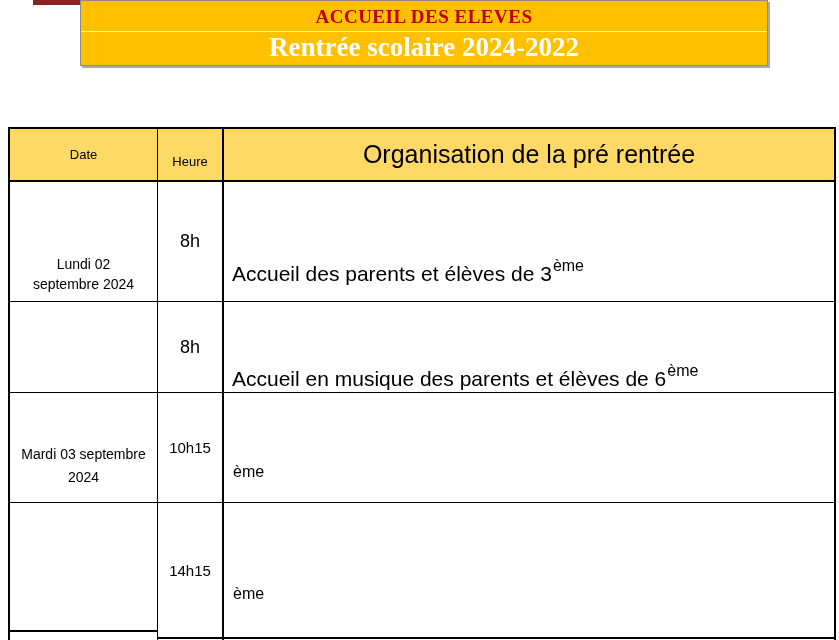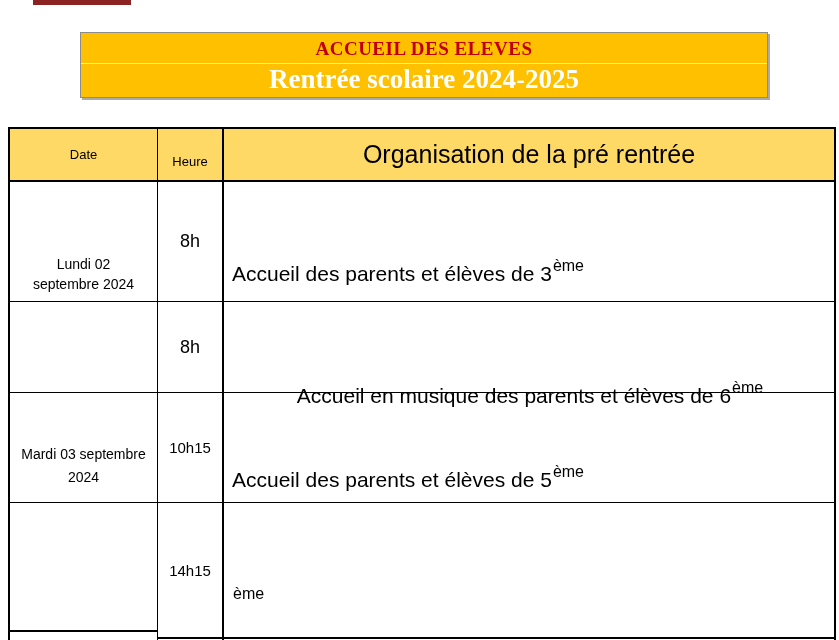--- a/index.html
+++ b/index.html
@@ -14,21 +14,21 @@
   .abs { position: absolute; }
 
   
   .top-bar {
     left: 33px; top: 0; width: 98px; height: 5px;
     background: var(--top-bar, #8B2323);
   }
 
   
   .banner {
-    left: 80px; top: 32px; width: 686px; height: 64px;
+    left: 80px; top: 0; width: 686px; height: 64px;
     background: var(--banner-bg, #FFC000);
     border: 1px solid #8c8c8c;
     box-shadow: 2px 2px 0 rgba(100,100,100,0.55);
     text-align: center;
     font-family: "Liberation Serif", serif;
     font-weight: bold;
   }
   .banner-title {
     margin-top: 5px;
     font-size: 19px;
@@ -78,21 +78,21 @@
   }
 </style>
 </head>
 <body>
 
 <div class="abs top-bar"></div>
 
 <div class="abs banner">
   <div class="banner-title">ACCUEIL DES ELEVES</div>
   <div class="banner-divider"></div>
-  <div class="banner-subtitle">Rentrée scolaire 2024-2025</div>
+  <div class="banner-subtitle">Rentrée scolaire 2024-2022</div>
 </div>
 
 <div class="abs thead-fill"></div>
 
 <div class="abs gridline" style="left:8px;   top:127px; width:2px; height:513px;"></div>
 <div class="abs gridline" style="left:157px; top:127px; width:1px; height:513px;"></div>
 <div class="abs gridline" style="left:222px; top:127px; width:2px; height:513px;"></div>
 <div class="abs gridline" style="left:834px; top:127px; width:2px; height:513px;"></div>
 
 <div class="abs gridline" style="left:8px; top:127px; width:828px; height:2px;"></div>
@@ -116,27 +116,26 @@
   <span>Accueil des parents et élèves de 3</span>
     <sup>ème</sup>
 </div>
 
 <div class="abs cell date-text date-text-tall col-date" style="top:302px; height:328px;">
   <span>Mardi 03 septembre</span>
   <span>2024</span>
 </div>
 
 <div class="abs cell heure-lg col-heure" style="top:302px; height:90px;">8h</div>
-<div class="abs cell cell-left activity col-org" style="top:319px; height:90px;justify-content:center;">
+<div class="abs cell cell-left activity col-org" style="top:302px; height:90px;">
   <span>Accueil en musique des parents et élèves de 6</span>
     <sup>ème</sup>
 </div>
 
 <div class="abs cell heure-sm col-heure" style="top:393px; height:109px;">10h15</div>
 <div class="abs cell cell-left activity col-org" style="top:393px; height:109px;">
-  <span>Accueil des parents et élèves de 5</span>
     <sup>ème</sup>
 </div>
 
 <div class="abs cell heure-sm col-heure" style="top:503px; height:134px;">14h15</div>
 <div class="abs cell cell-left activity col-org" style="top:503px; height:134px;">
     <sup>ème</sup>
 </div>
 
 </body></html>

